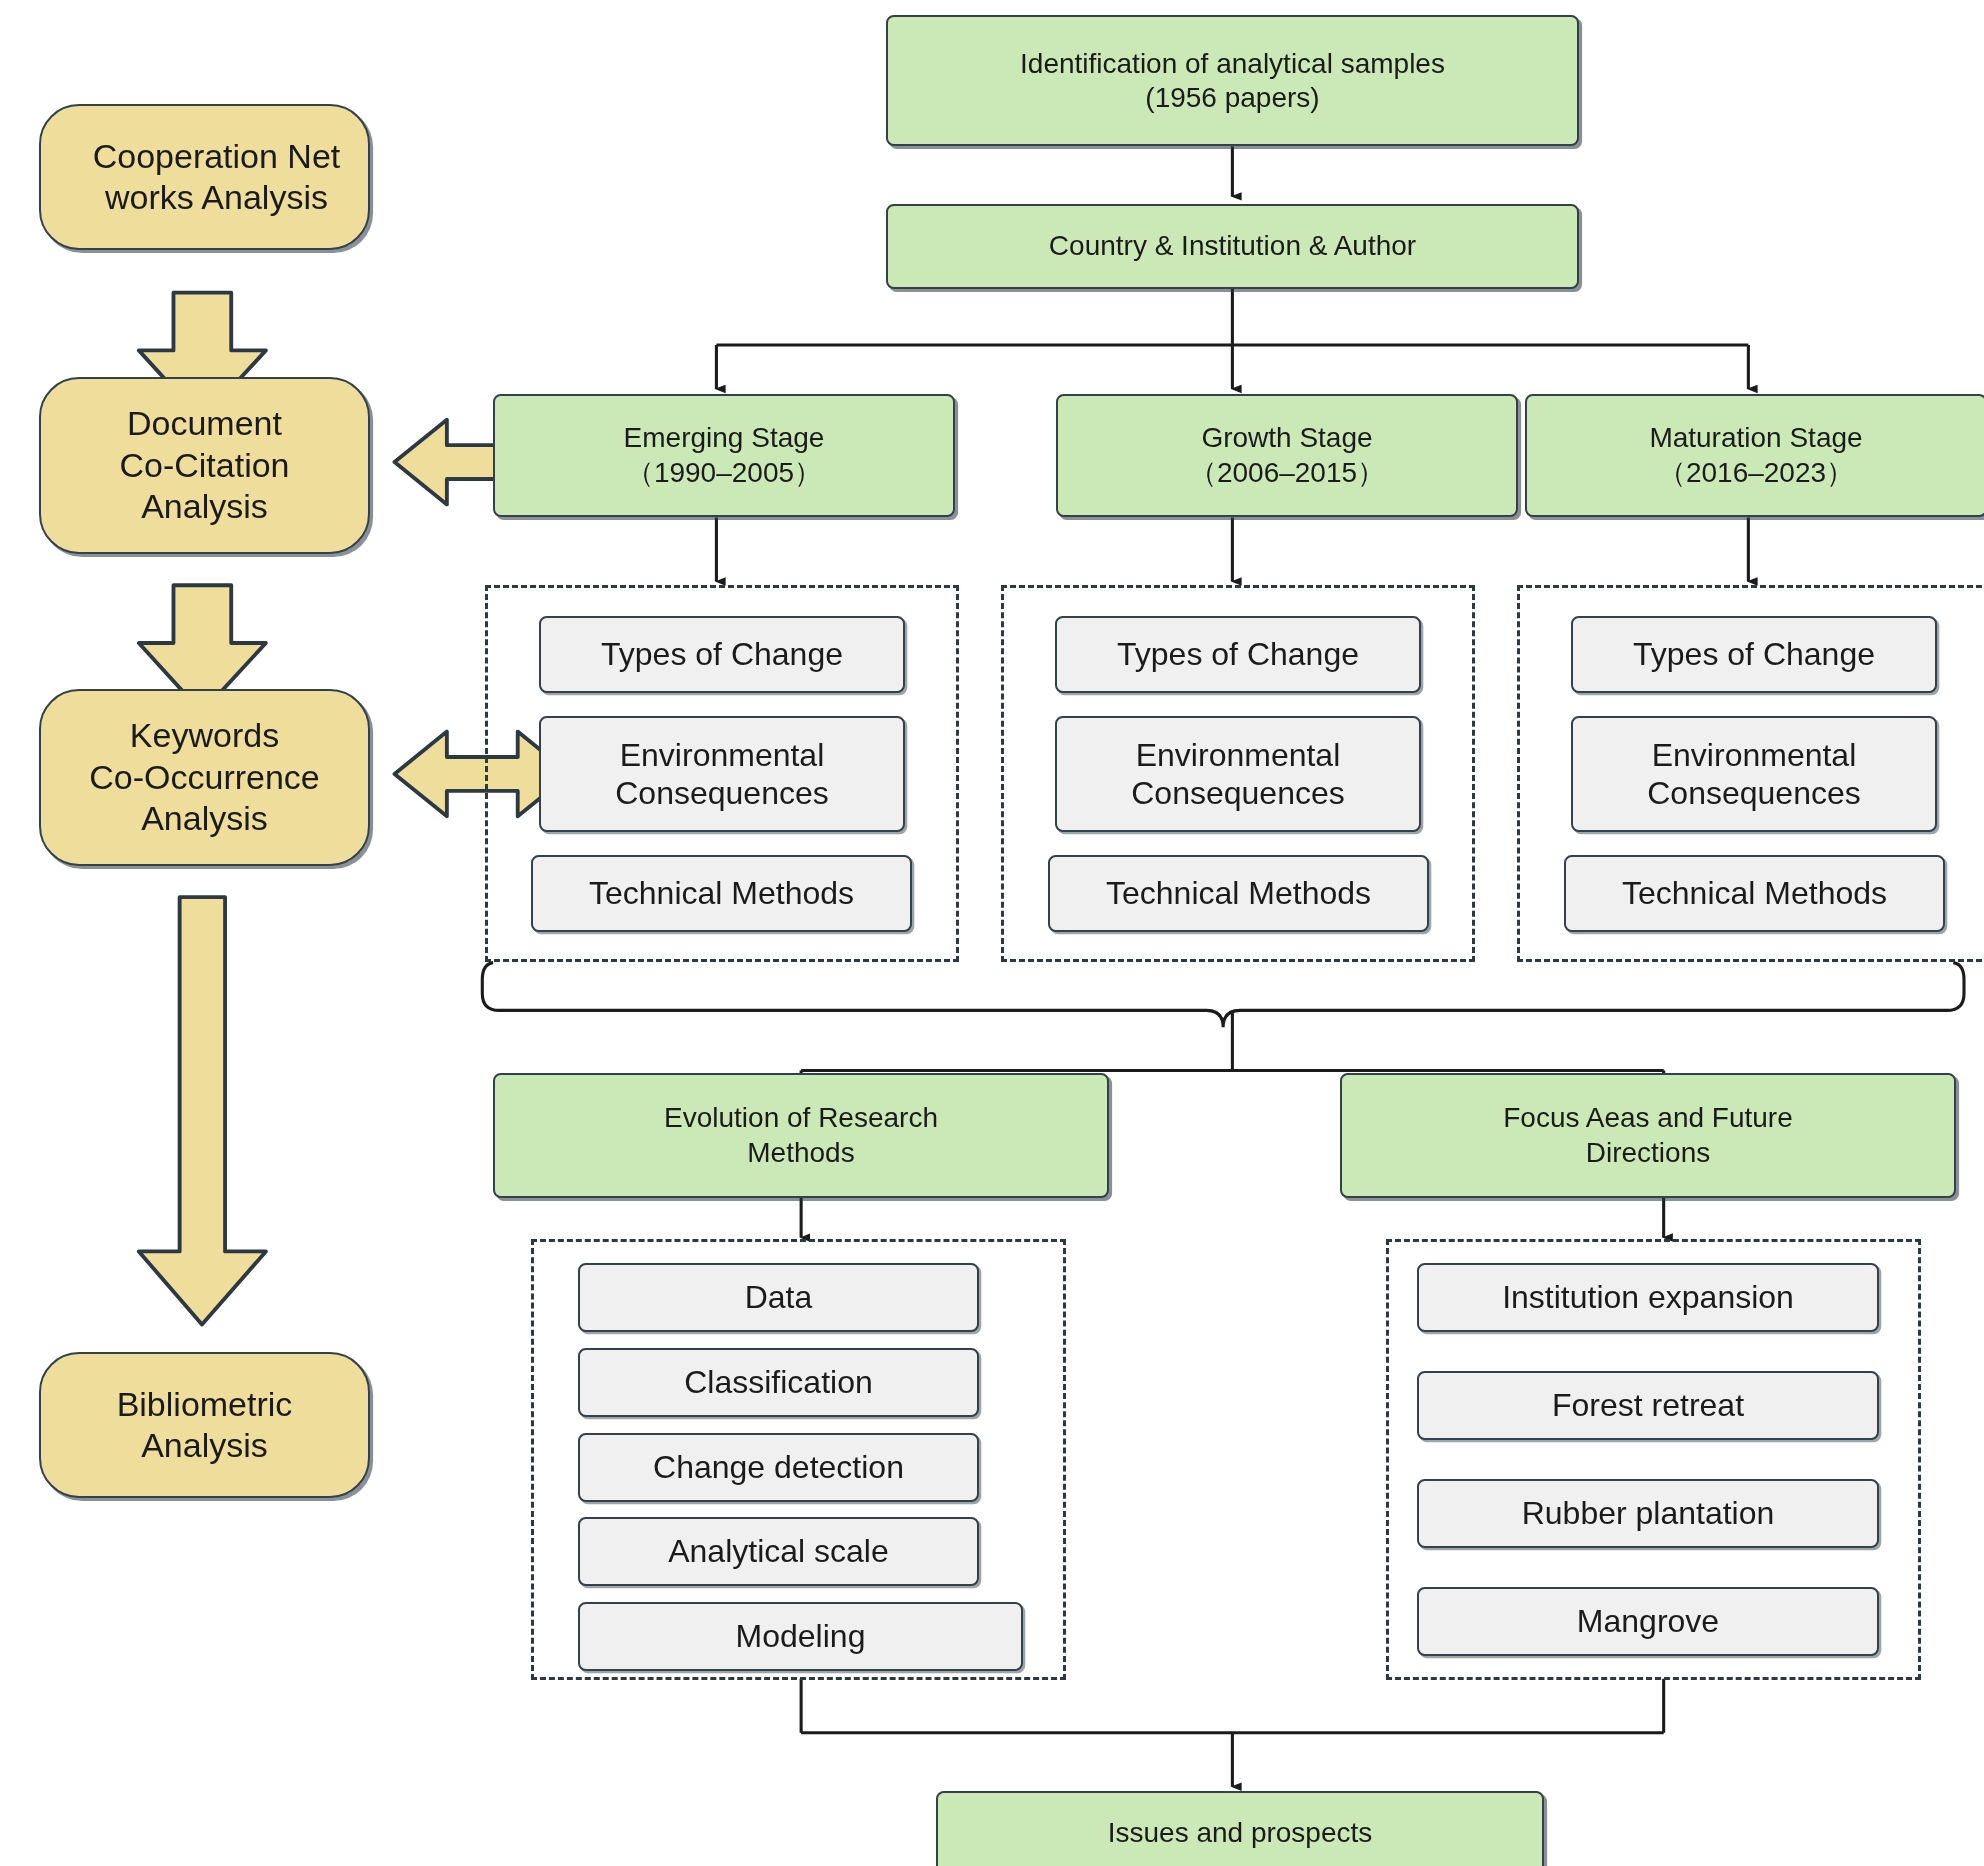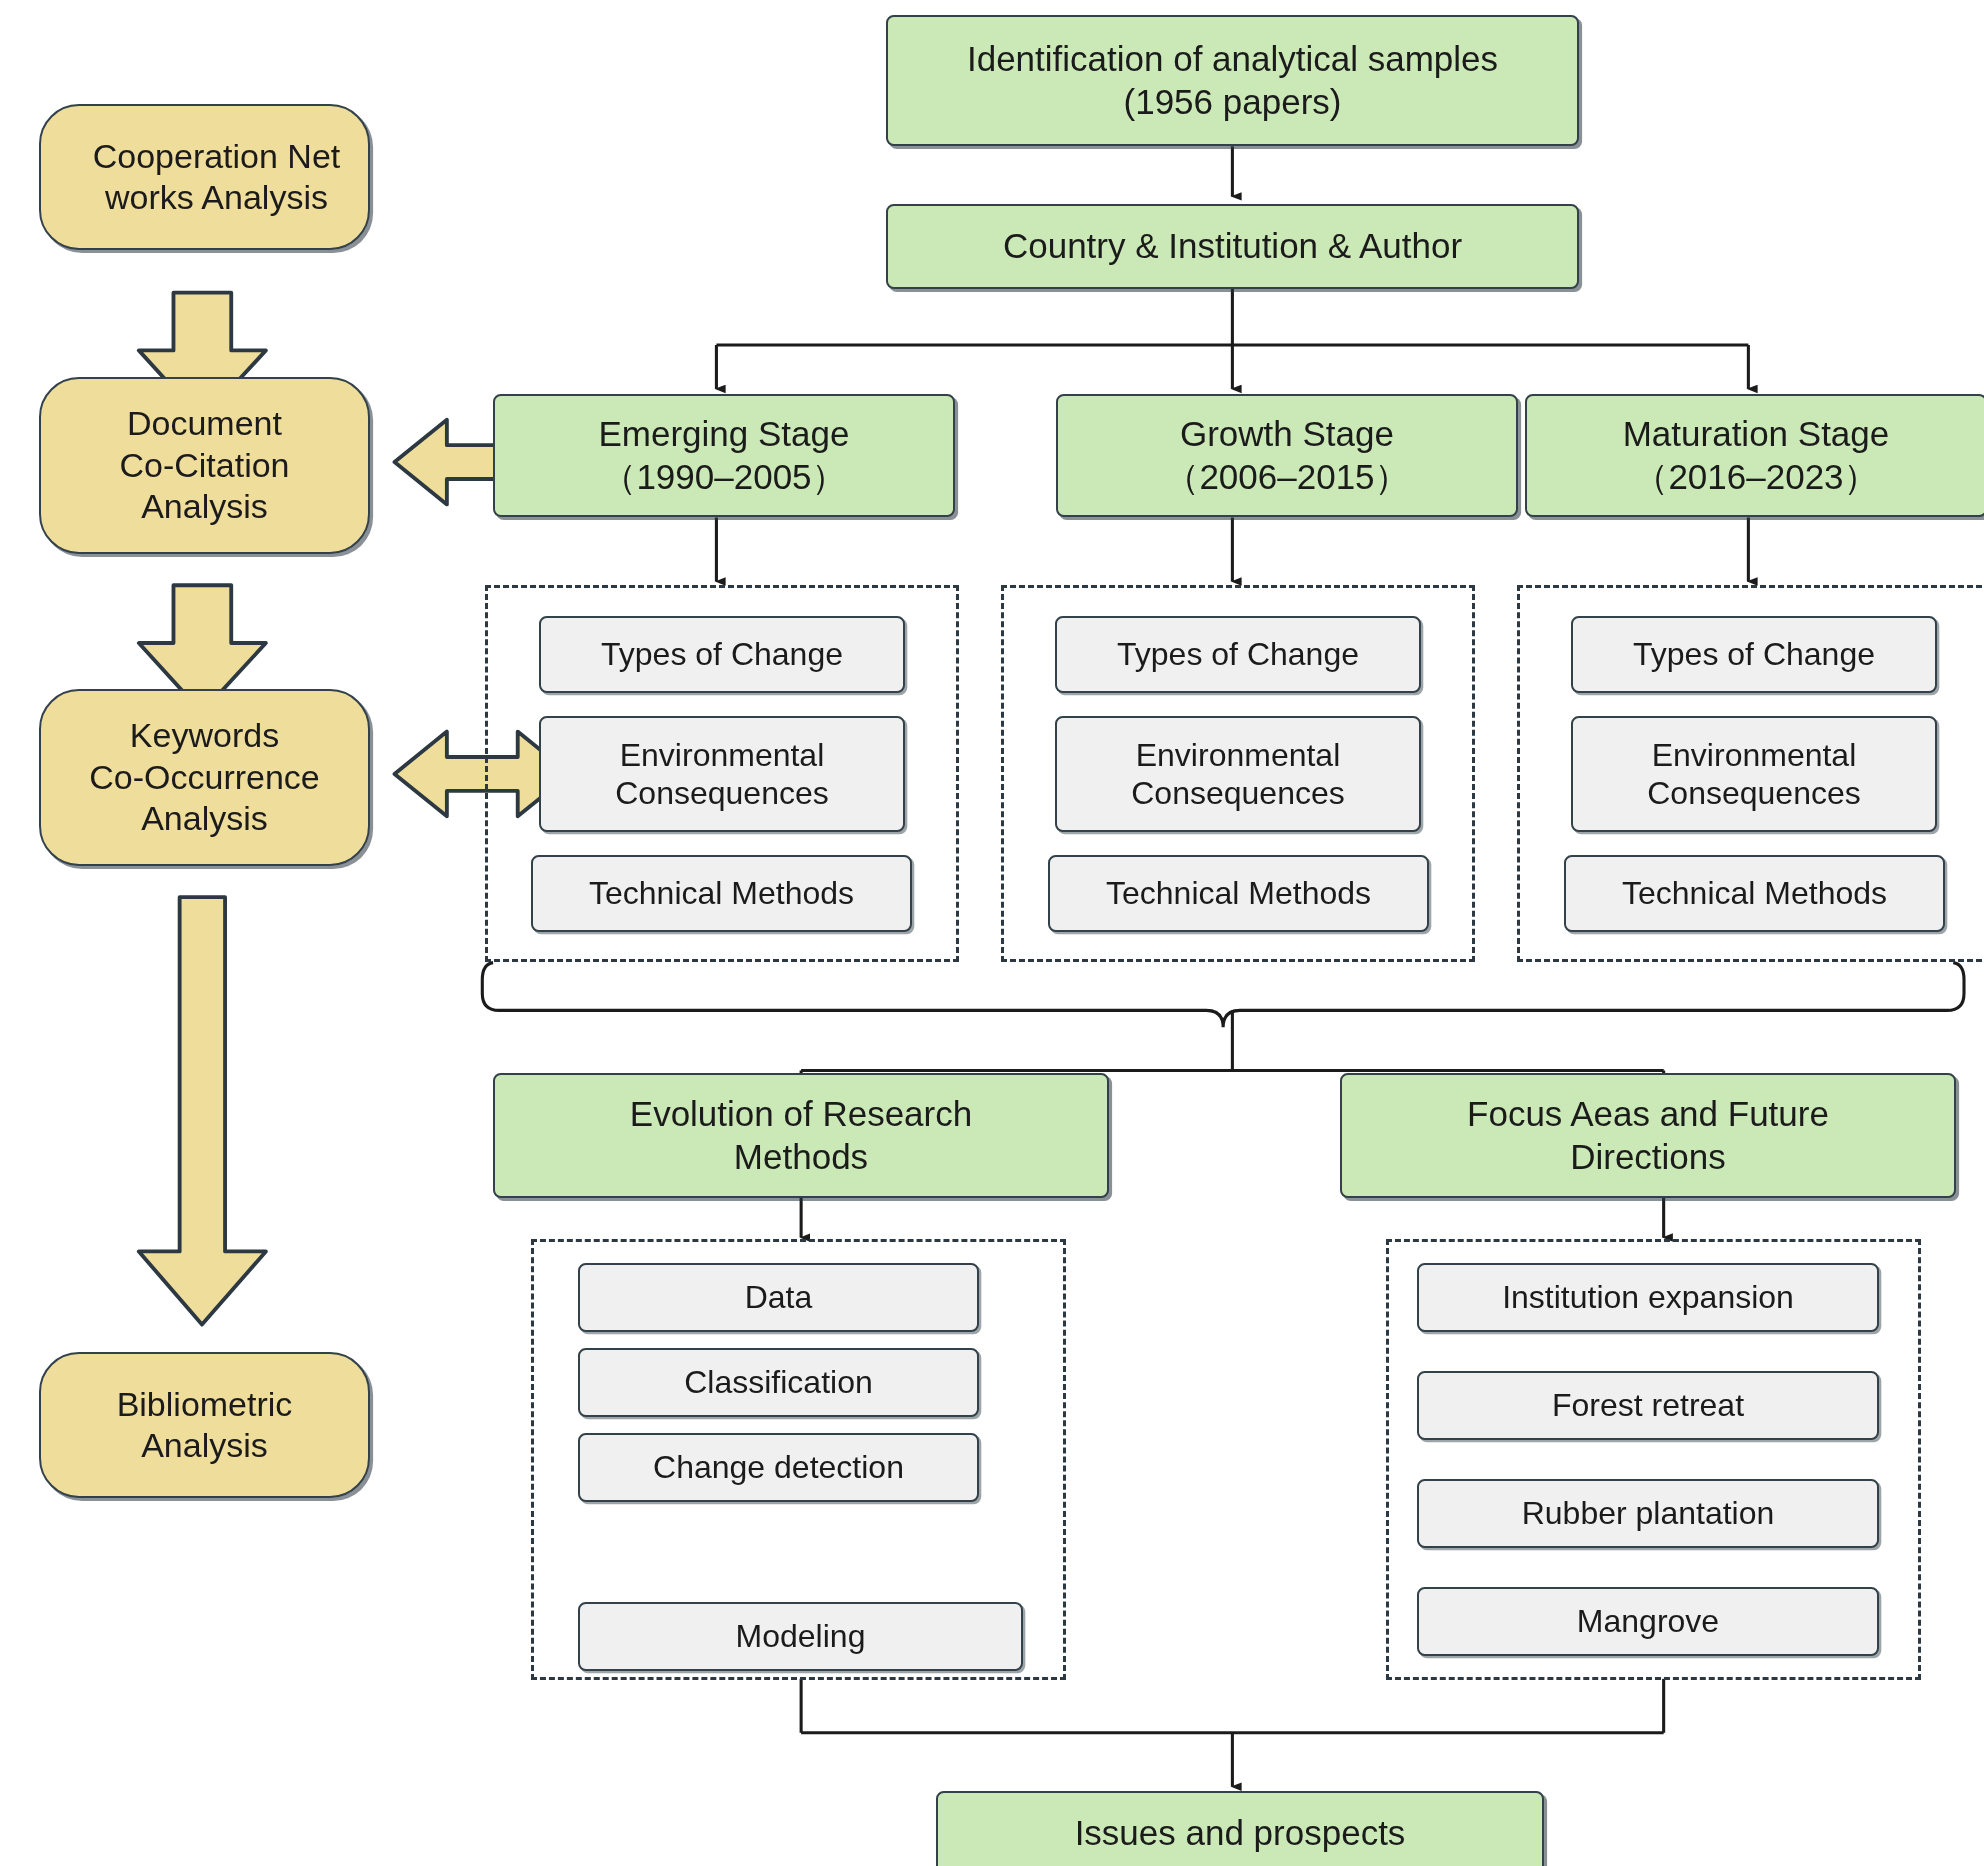--- a/index.html
+++ b/index.html
@@ -3,21 +3,21 @@
 <meta charset="utf-8">
 <style>
   html,body{margin:0;padding:0;background:#ffffff;}
   body{font-family:"Liberation Sans","DejaVu Sans",sans-serif;}
   #stage{position:relative;width:1985px;height:1866px;background:#fff;overflow:hidden;}
   #stage svg.wires{position:absolute;left:0;top:0;width:1985px;height:1866px;pointer-events:none;}
 
   .node{position:absolute;box-sizing:border-box;display:flex;align-items:center;
         justify-content:center;text-align:center;color:#1b1b1b;line-height:1.22;
         border:2.3px solid #33414a;box-shadow:3.1px 3.1px 0 rgba(40,55,65,.55);}
-  .green{background:#cbe9b6;border-radius:7.7px;font-size:35px;}
+  .green{background:#cbe9b6;border-radius:7.7px;font-size:28px;}
   .yellow{background:#efdd9b;border-radius:40px;font-size:34px;}
   .item{background:#f0f0f0;border:2.3px solid #33414a;border-radius:7.7px;
         box-shadow:2.3px 2.3px 0 rgba(40,55,65,.45);font-size:32px;
         display:flex;align-items:center;justify-content:center;text-align:center;
         position:absolute;box-sizing:border-box;color:#1b1b1b;line-height:1.2;}
   .dashbox{position:absolute;box-sizing:border-box;border:3.1px dashed #2c3942;background:transparent;}
   .txt{display:block;white-space:pre-line;}
 </style>
 </head>
 <body>
@@ -162,20 +162,23 @@
   <div class="dashbox" style="left:531px;top:1239px;width:535px;height:441px;"></div>
   <div class="item" style="left:578px;top:1263px;width:401px;height:69px;">
     <span class="txt">Data</span>
   </div>
   <div class="item" style="left:578px;top:1348px;width:401px;height:69px;">
     <span class="txt">Classification</span>
   </div>
   <div class="item" style="left:578px;top:1433px;width:401px;height:69px;">
     <span class="txt">Change detection</span>
   </div>
+  <div class="item" style="left:578px;top:1517px;width:401px;height:69px;">
+    <span class="txt">Analytical scale</span>
+  </div>
   <div class="item" style="left:578px;top:1602px;width:445px;height:69px;">
     <span class="txt">Modeling</span>
   </div>
 
   <div class="dashbox" style="left:1386px;top:1239px;width:535px;height:441px;"></div>
   <div class="item" style="left:1417px;top:1263px;width:462px;height:69px;">
     <span class="txt">Institution expansion</span>
   </div>
   <div class="item" style="left:1417px;top:1371px;width:462px;height:69px;">
     <span class="txt">Forest retreat</span>

